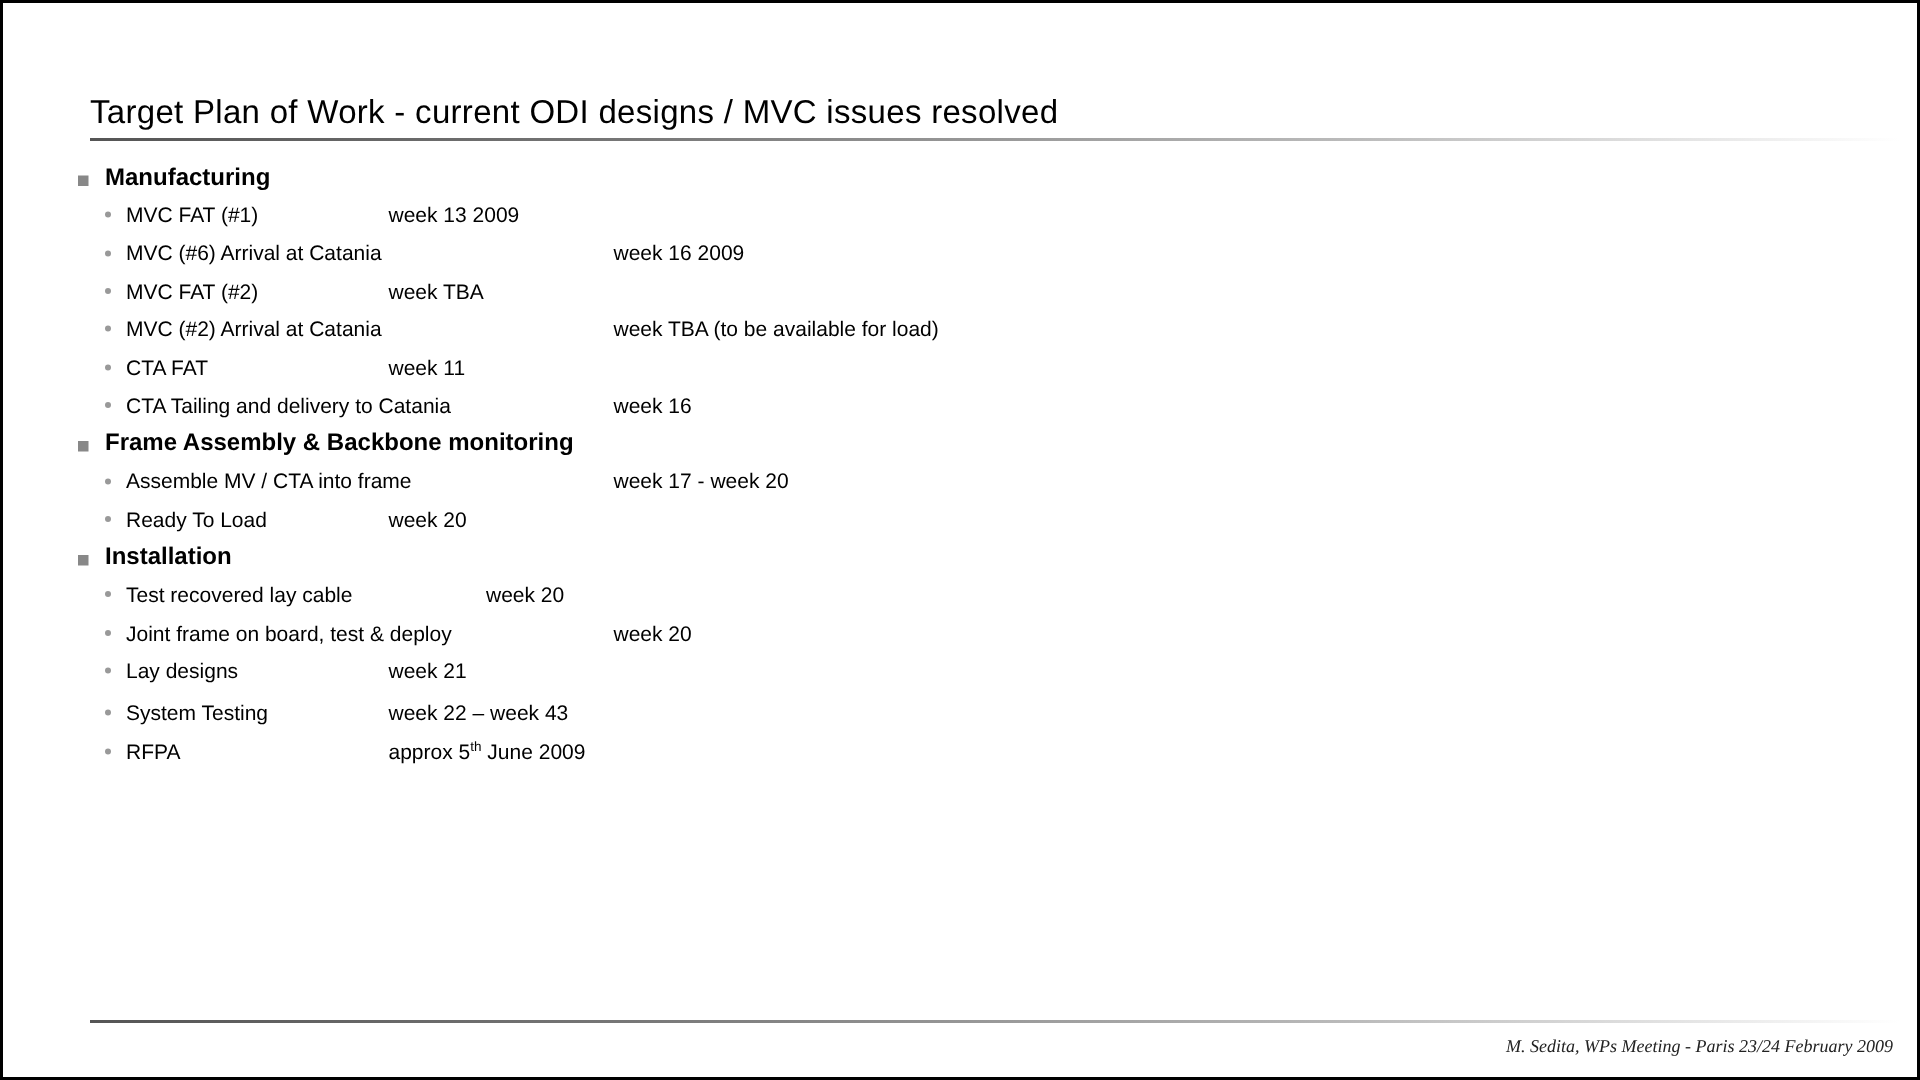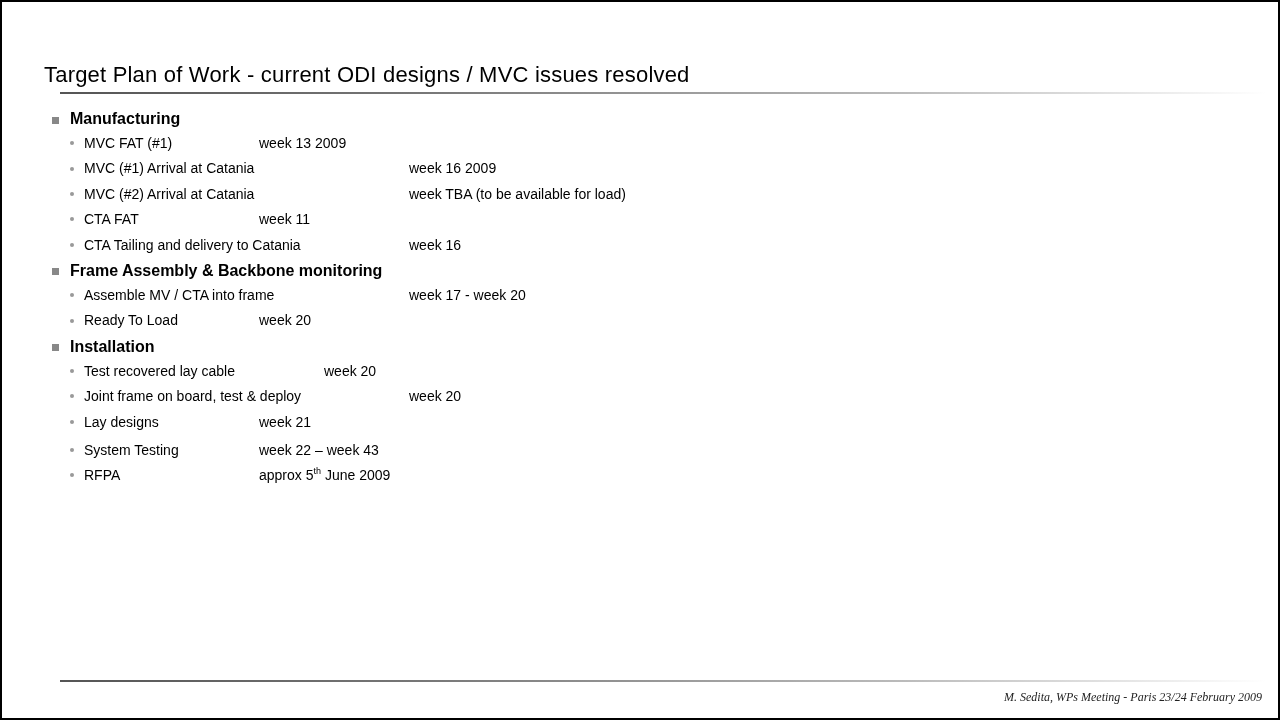--- a/index.html
+++ b/index.html
@@ -14,21 +14,21 @@
   .slide {
     box-sizing: border-box;
     width: 1280px;
     height: 720px;
     border: 2px solid #000;
     position: relative;
     padding: 0;
   }
   .title {
     position: absolute;
-    left: 42px;
+    left: 58px;
     top: 60px;
     font-size: 22px;
     letter-spacing: 0.2px;
     font-weight: 400;
   }
   .divider-top, .divider-bottom {
     position: absolute;
     left: 58px;
     right: 12px;
     height: 2px;
@@ -117,22 +117,27 @@
           <span class="section-title">Manufacturing</span>
         </div>
         <div class="items">
           <div class="item-row col-a">
             <span class="item-bullet"></span>
             <span class="item-label">MVC FAT (#1)</span>
             <span class="item-when">week 13 2009</span>
           </div>
           <div class="item-row col-b">
             <span class="item-bullet"></span>
-            <span class="item-label">MVC (#1) Arrival at Catania</span>
+            <span class="item-label">MVC (#6) Arrival at Catania</span>
             <span class="item-when">week 16 2009</span>
+          </div>
+          <div class="item-row col-a">
+            <span class="item-bullet"></span>
+            <span class="item-label">MVC FAT (#2)</span>
+            <span class="item-when">week TBA</span>
           </div>
           <div class="item-row col-b">
             <span class="item-bullet"></span>
             <span class="item-label">MVC (#2) Arrival at Catania</span>
             <span class="item-when">week TBA (to be available for load)</span>
           </div>
           <div class="item-row col-a">
             <span class="item-bullet"></span>
             <span class="item-label">CTA FAT</span>
             <span class="item-when">week 11</span>

